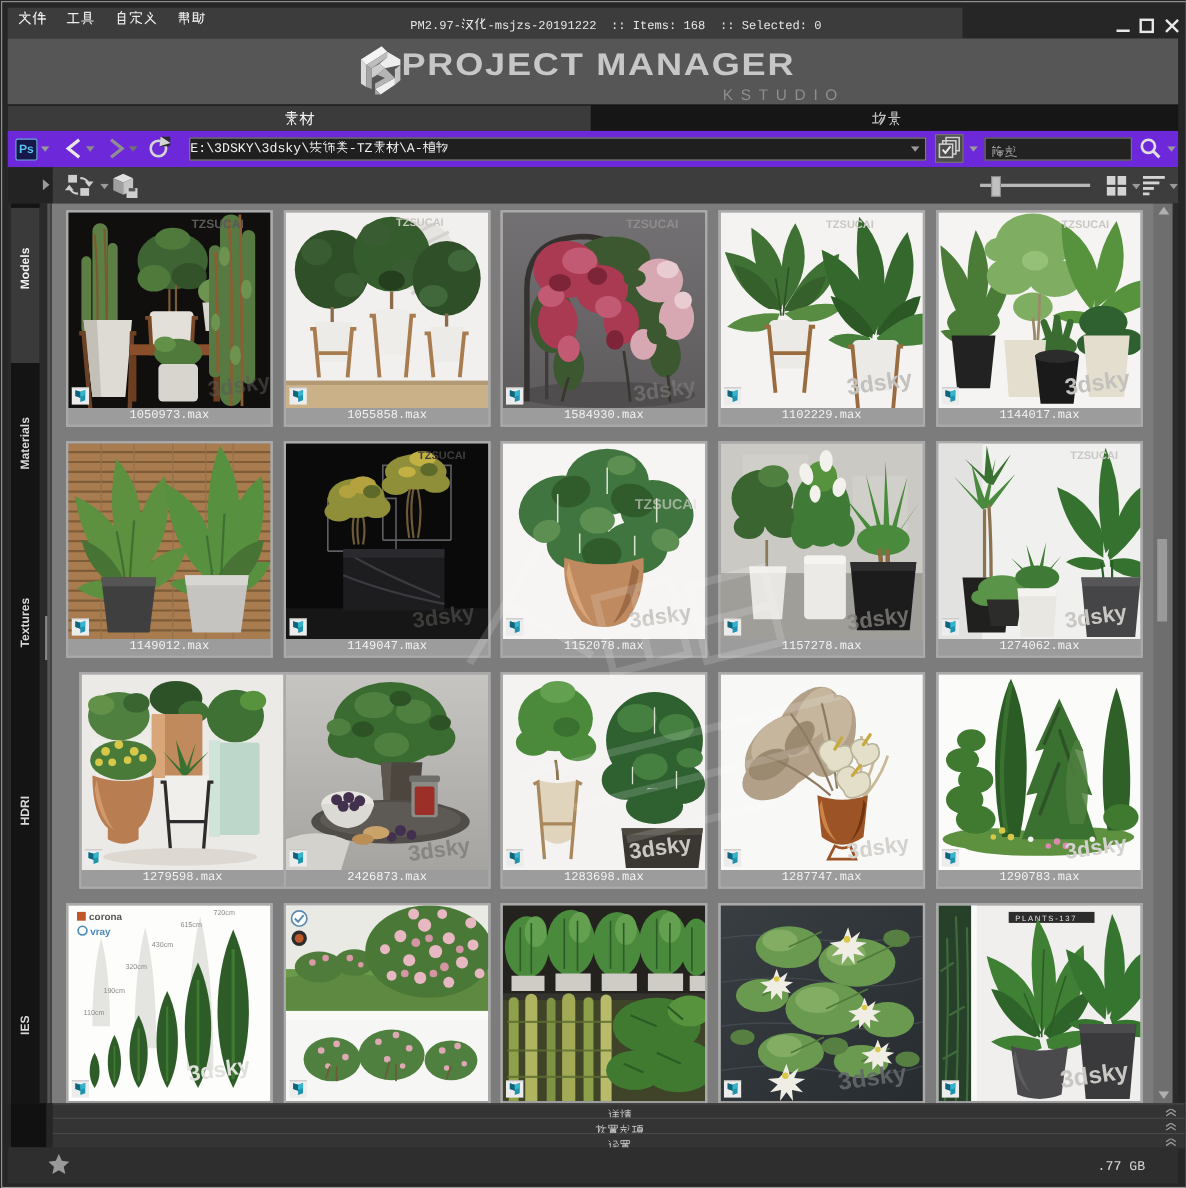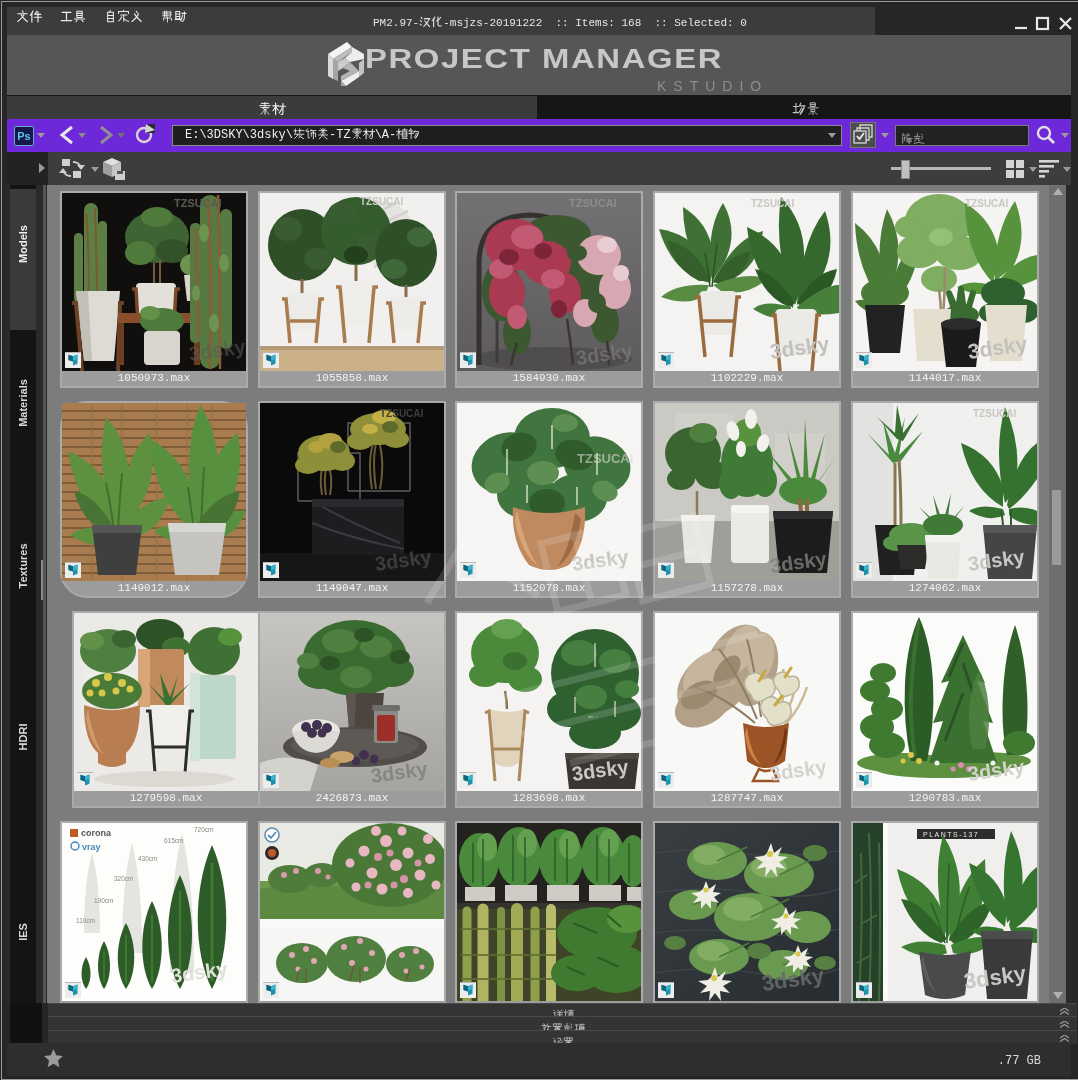--- a/index.html
+++ b/index.html
@@ -450,21 +450,21 @@
     <polygon points="62,8 70,8 66,13" fill="#707070"></polygon>
   </svg>
 
   <svg class="abs" style="left:126px;top:5px" width="22" height="22" viewBox="0 0 22 22">
     <circle cx="11" cy="11" r="7" stroke="#d4d4d4" stroke-width="2.4" fill="none"></circle>
     <rect x="13" y="0" width="9" height="9" fill="#2c2c2c"></rect>
     <polygon points="13,0 22,6 12,9" fill="#d4d4d4"></polygon>
   </svg>
 
   <div class="abs" style="left:165px;top:6px;width:668px;height:19px;background:#1f1f1f;border:1px solid #8a8a8a;color:#f0f0f0;font-size:12px;line-height:19px;font-family:'Liberation Mono',monospace;">
-    <span style="margin-left:12px">E:\3DSKY\3dsky\</span><svg class="cjk" width="12" height="12" color="#f0f0f0" viewBox="0 0 100 100">
+    <span style="margin-left:0">E:\3DSKY\3dsky\</span><svg class="cjk" width="12" height="12" color="#f0f0f0" viewBox="0 0 100 100">
         <use href="#g-zhuang"></use>
       </svg><svg class="cjk" width="12" height="12" color="#f0f0f0" viewBox="0 0 100 100">
         <use href="#g-shi4"></use>
       </svg><svg class="cjk" width="12" height="12" color="#f0f0f0" viewBox="0 0 100 100">
         <use href="#g-lei"></use>
       </svg>-TZ<svg class="cjk" width="12" height="12" color="#f0f0f0" viewBox="0 0 100 100">
         <use href="#g-su"></use>
       </svg><svg class="cjk" width="12" height="12" color="#f0f0f0" viewBox="0 0 100 100">
         <use href="#g-cai"></use>
       </svg>\A-<svg class="cjk" width="12" height="12" color="#f0f0f0" viewBox="0 0 100 100">
@@ -800,21 +800,21 @@
   <path d="M88 130 q20 -8 40 0 l-5 44 h-30 z" fill="#1a1a1a"></path>
   <path d="M132 112 h42 l-5 56 h-32 z" fill="#e4decf"></path>
   <ellipse cx="108" cy="131" rx="20" ry="6" fill="#2c2c2c"></ellipse>
   <text x="112" y="14" font-family="Liberation Sans" font-size="10" font-weight="bold" fill="#c9c7c3">TZSUCAI</text>
   <text x="116" y="166" font-family="Liberation Sans" font-size="21" font-weight="bold" fill="#c3c1bd" transform="rotate(-8 116 166)">3dsky</text>
   <use href="#badge" x="3" y="159" width="16" height="16"></use>
  </svg></div>
  <div class="clabel">1144017.max</div>
 </div>
 
-<div class="cell" style="left:13px;top:216px;border-radius:27px;">
+<div class="cell" style="left:13px;top:216px;">
  <div class="cimg"><svg width="184" height="178" viewBox="0 0 184 178">
   <rect width="184" height="178" fill="#a87c4e"></rect>
   <g stroke="#7e5c38" stroke-width="2">
    <path d="M0 8 H184 M0 17 H184 M0 26 H184 M0 35 H184 M0 44 H184 M0 53 H184 M0 62 H184 M0 71 H184 M0 80 H184 M0 89 H184 M0 98 H184 M0 107 H184 M0 116 H184 M0 125 H184 M0 134 H184 M0 143 H184 M0 152 H184 M0 161 H184 M0 170 H184"></path>
   </g>
   <g stroke="#96714a" stroke-width="1.2">
    <path d="M30 0 V178 M95 0 V178 M150 0 V178 M60 0 V178 M125 0 V178"></path>
   </g>
 
   <g fill="#5d9140">

